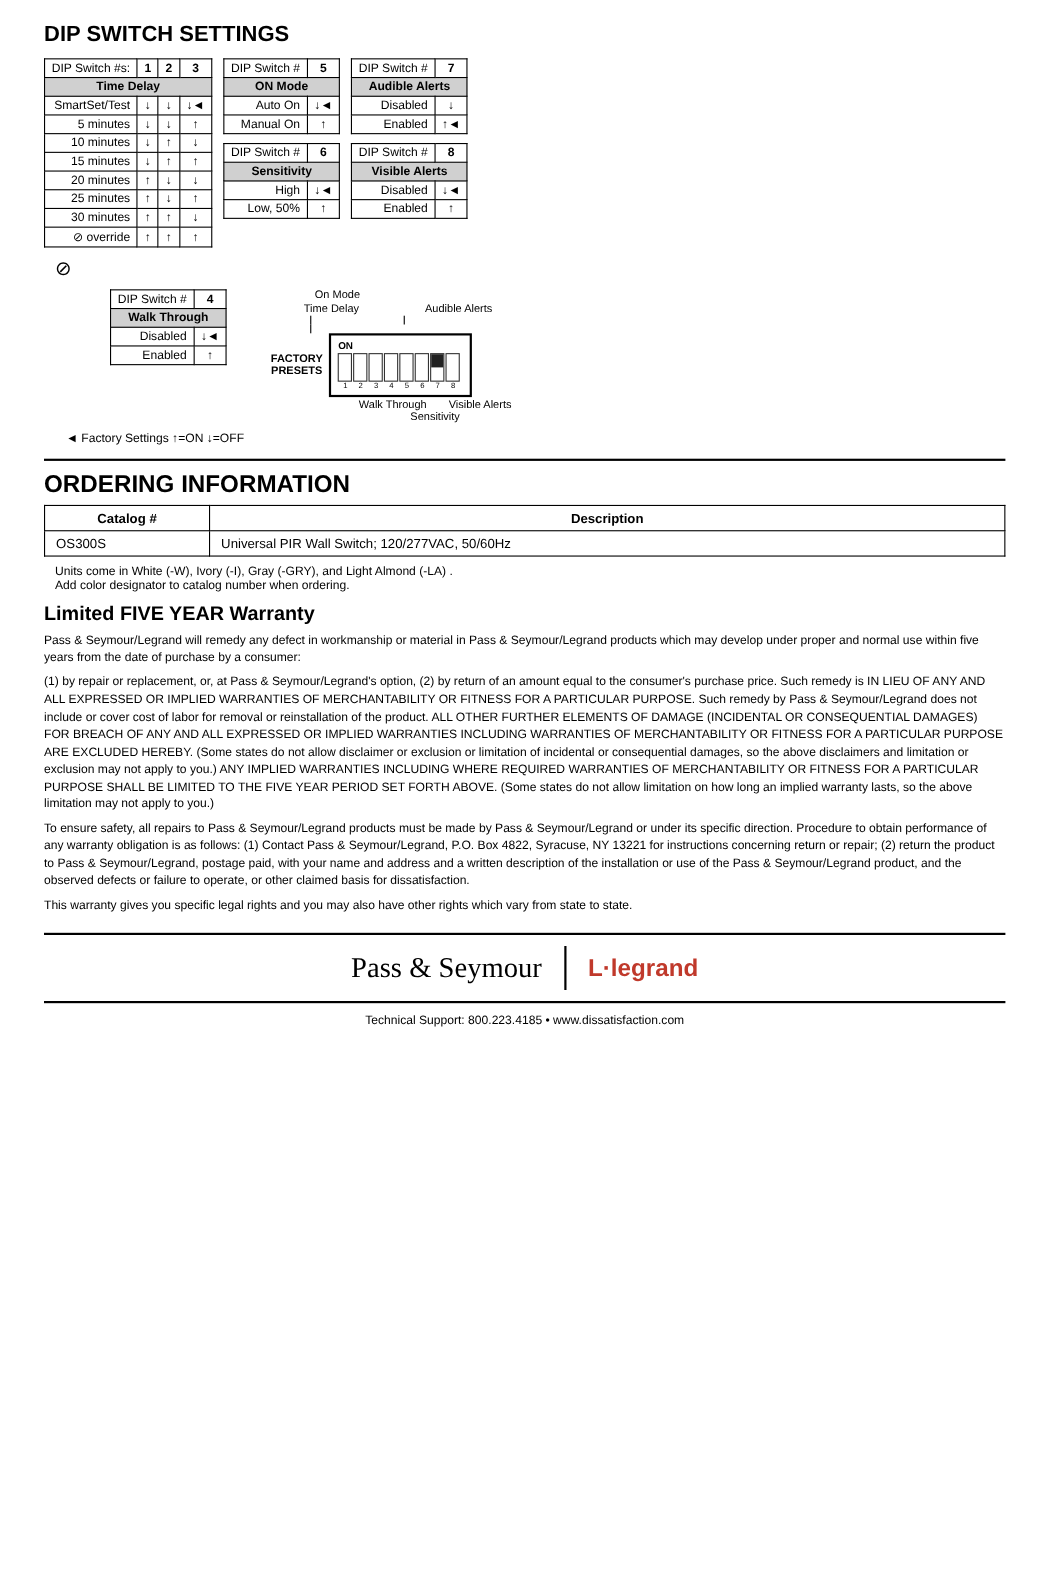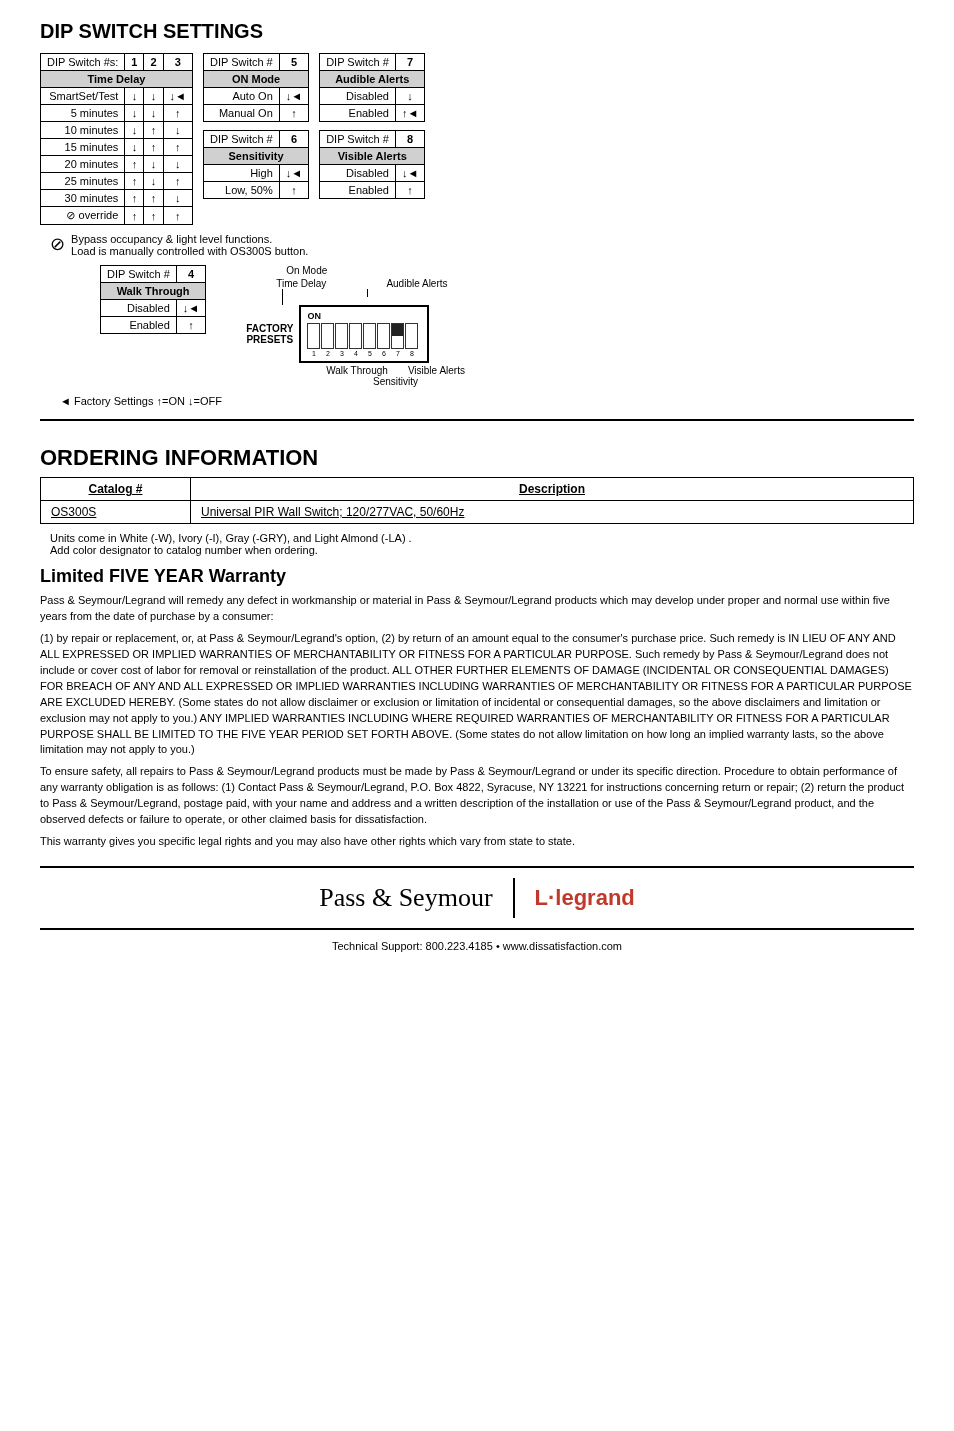--- a/index.html
+++ b/index.html
@@ -61,33 +61,32 @@
       font-size: 11px;
       margin: 4px 0 4px 20px;
     }
 
     
     .ordering-title {
       font-size: 22px;
       font-weight: bold;
       margin: 12px 0 6px 0;
       border-top: 2px solid #000;
-      padding-top: 24px;
+      padding-top: 8px;
     }
 
     .ordering-table {
       border-collapse: collapse;
       width: 100%;
       margin-bottom: 8px;
     }
     .ordering-table th, .ordering-table td {
       border: 1px solid #000;
       padding: 4px 10px;
       font-size: 12px;
-      text-decoration: underline;
     }
     .ordering-table th {
       font-weight: bold;
       background: #fff;
     }
 
     .color-note {
       font-size: 11px;
       margin: 4px 0 10px 10px;
     }
@@ -332,24 +331,20 @@
           <td>↑</td>
         </tr>
       </tbody>
     </table>
   </div>
 
 </div>
 
 <div class="factory-notes">
   <span style="font-size:18px;">⊘</span>
-  <div>
-    <div>Bypass occupancy &amp; light level functions.</div>
-    <div>Load is manually controlled with OS300S button.</div>
-  </div>
 </div>
 
 <div style="display:flex; gap:20px; align-items:flex-start; margin-bottom:8px; margin-left:10px;">
 
   <div style="margin-left:50px;">
     <table class="dip-table">
       <thead>
         <tr>
           <td>DIP Switch #</td>
           <td style="font-weight:bold;">4</td>

